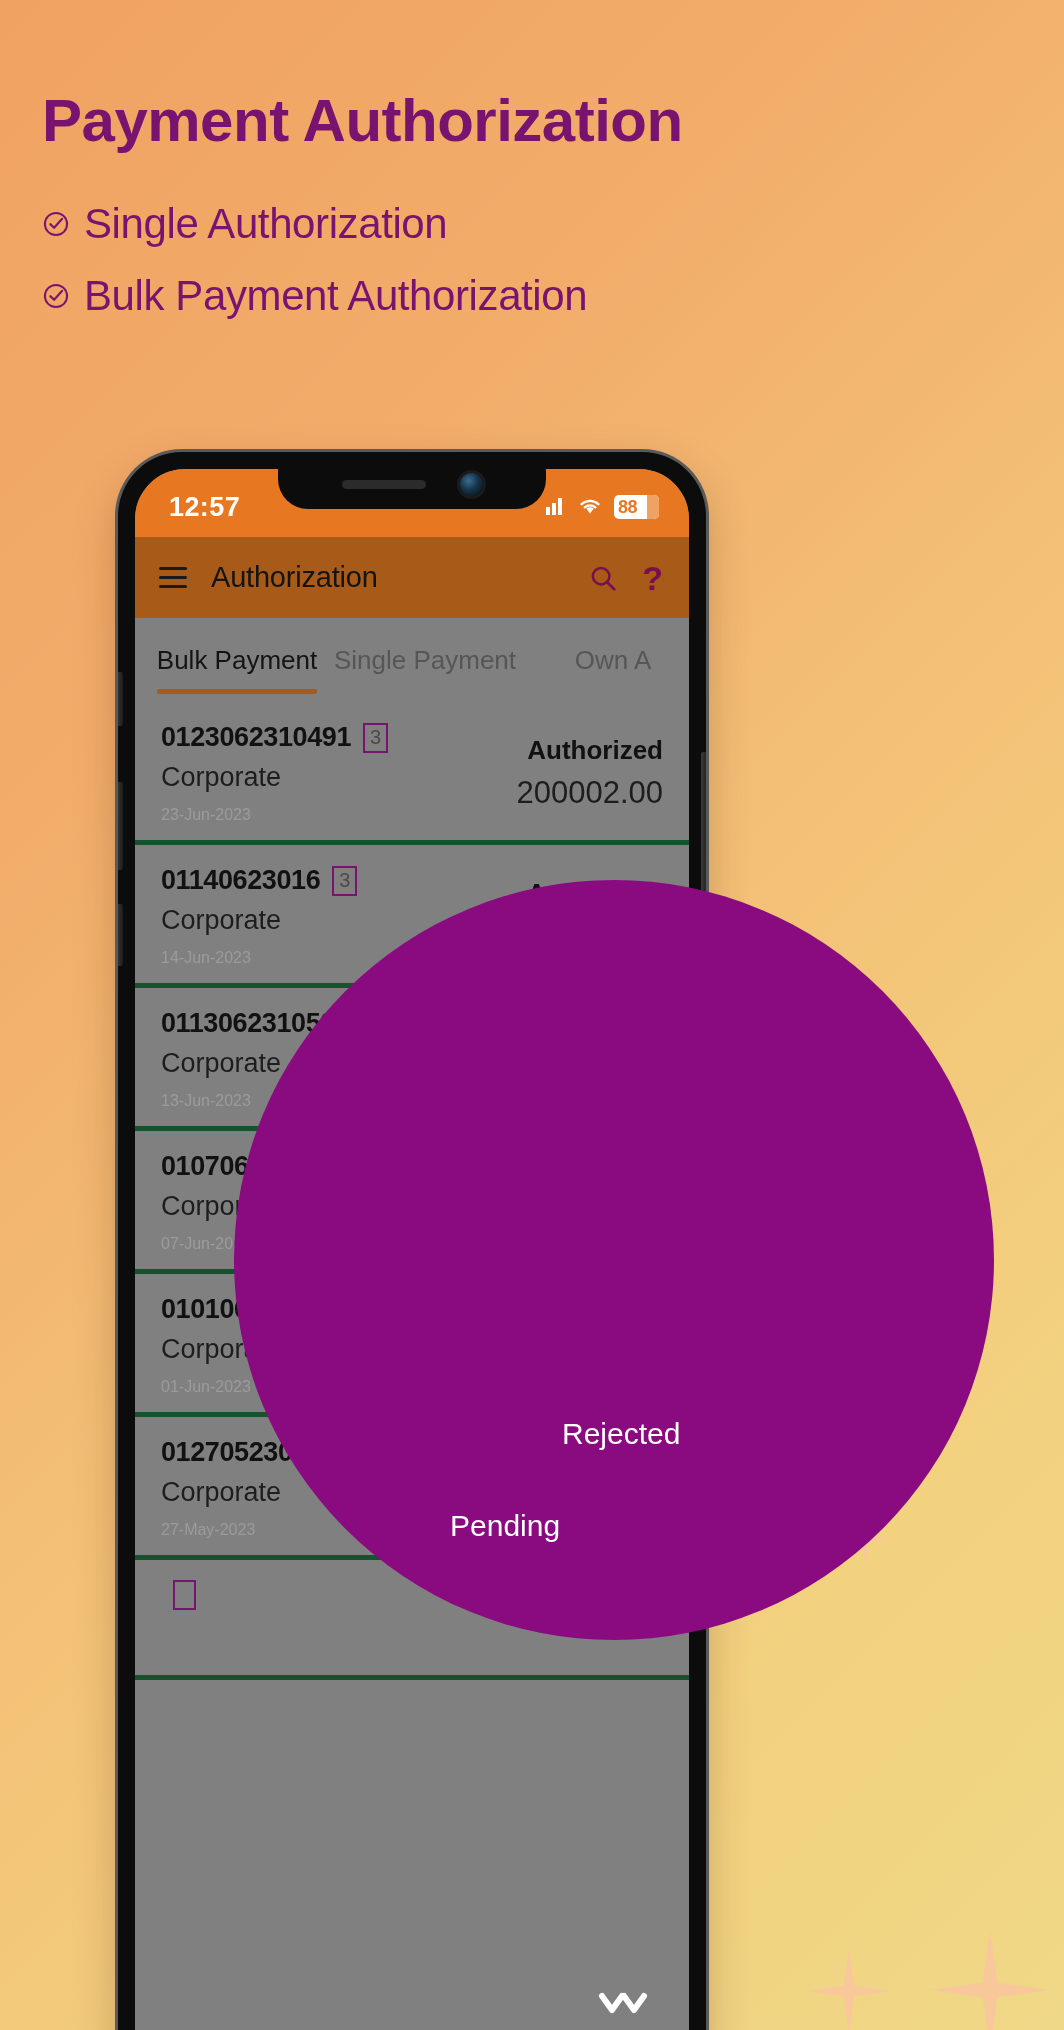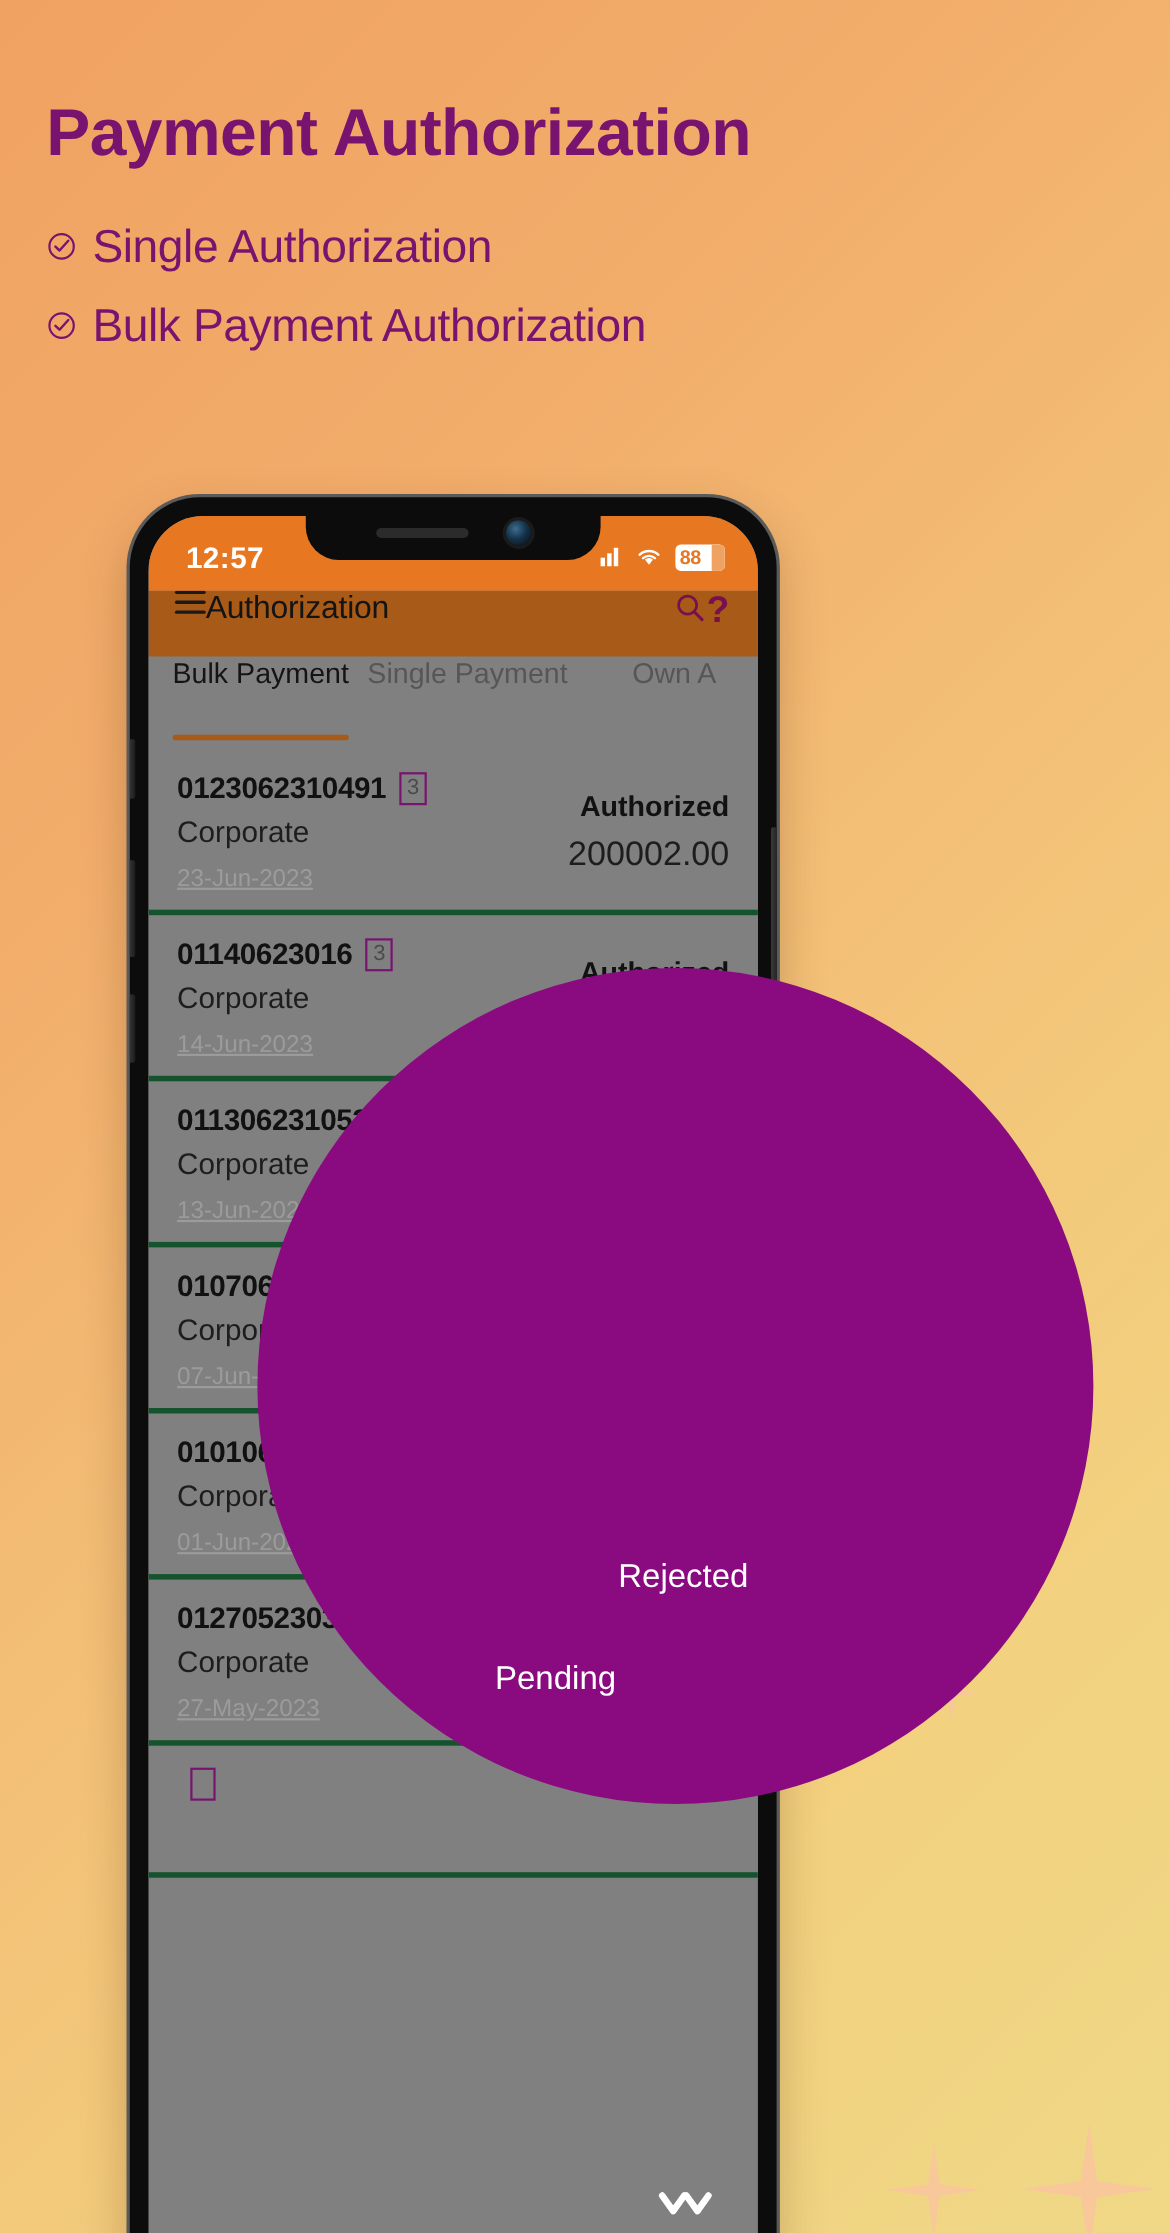--- a/index.html
+++ b/index.html
@@ -72,50 +72,50 @@
   .batt {
     width:45px; height:24px; border-radius:5px; background:#fff;
     display:flex; align-items:center; justify-content:flex-start;
     position:relative; overflow:hidden;
   }
   .batt b { font-size:18px; color:#e87722; font-weight:bold; padding-left:4px; letter-spacing:-.5px; }
   .batt::after { content:""; position:absolute; right:0; top:0; bottom:0; width:12px; background:#f0a262; }
 
   
   .appbar {
-    height:60px; background:#a85a18;
-    display:flex; align-items:flex-start; padding:0 26px 0 24px; 
+    height:81px; background:#a85a18;
+    display:flex; align-items:center; padding:0 26px 0 24px; gap:24px;
   }
   .hamburger { width:28px; display:flex; flex-direction:column; gap:6px; }
   .hamburger i { display:block; height:3px; background:#1a1a1a; border-radius:2px; }
   .appbar-title { font-size:29px; color:#141414; flex:1; letter-spacing:-.2px; }
   .ic-search { width:30px; height:30px; }
   .ic-help { font-size:34px; font-weight:bold; color:#7a0f4e; line-height:1; }
 
   
   .tabs { height:84px; background:#808080; display:flex; align-items:stretch;
           padding:0 8px; position:relative; }
-  .tab { flex:0 0 auto; width:188px; display:flex; 
+  .tab { flex:0 0 auto; width:188px; display:flex; align-items:center;
          justify-content:center; font-size:26px; color:#565656; position:relative; }
   .tab.active { color:#141414; }
   .tab.active::after { content:""; position:absolute; left:14px; right:14px; bottom:8px;
                        height:5px; background:#a85a18; border-radius:2px; }
 
   
   .list { background:#808080; }
   .row { padding:20px 26px 16px 26px; border-bottom:5px solid #14532d;
          display:flex; justify-content:space-between; position:relative; }
   .row-left { display:flex; flex-direction:column; gap:9px; }
   .row-id-line { display:flex; align-items:center; gap:12px; }
   .row-id { font-size:27px; font-weight:bold; color:#111; letter-spacing:-.4px; }
   .row-badge { min-width:23px; height:30px; border:2px solid #78136f; color:#4a4a4a;
                font-size:20px; display:flex; align-items:center; justify-content:center;
                padding:0 5px; }
   .row-type { font-size:27px; color:#1d1d1d; }
-  .row-date { font-size:22px; color:#9b9b9b; margin-top:4px;text-decoration:underline; }
+  .row-date { font-size:16px; color:#9b9b9b; margin-top:4px; }
   .row-right { display:flex; flex-direction:column; align-items:flex-end; gap:9px;justify-content:center; }
   .row-status { font-size:26px; font-weight:bold; color:#111; }
   .row-amount { font-size:31px; color:#1d1d1d; }
 
   
   .overlay-circle {
     position:absolute; border-radius:50%; background:#8a0b80;
     left:234px; top:880px; width:760px; height:760px;
     z-index:5;
   }

